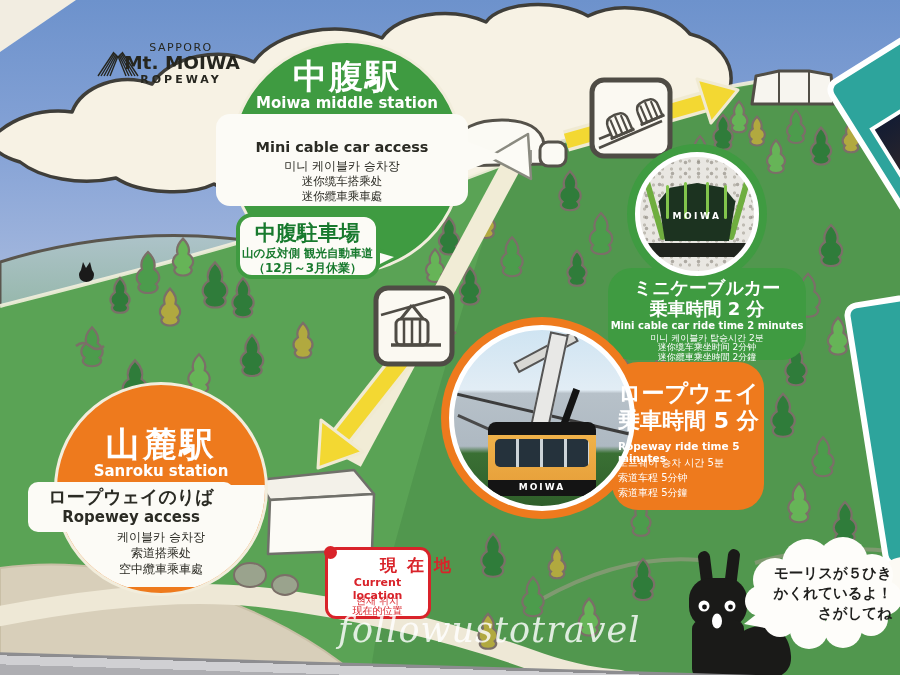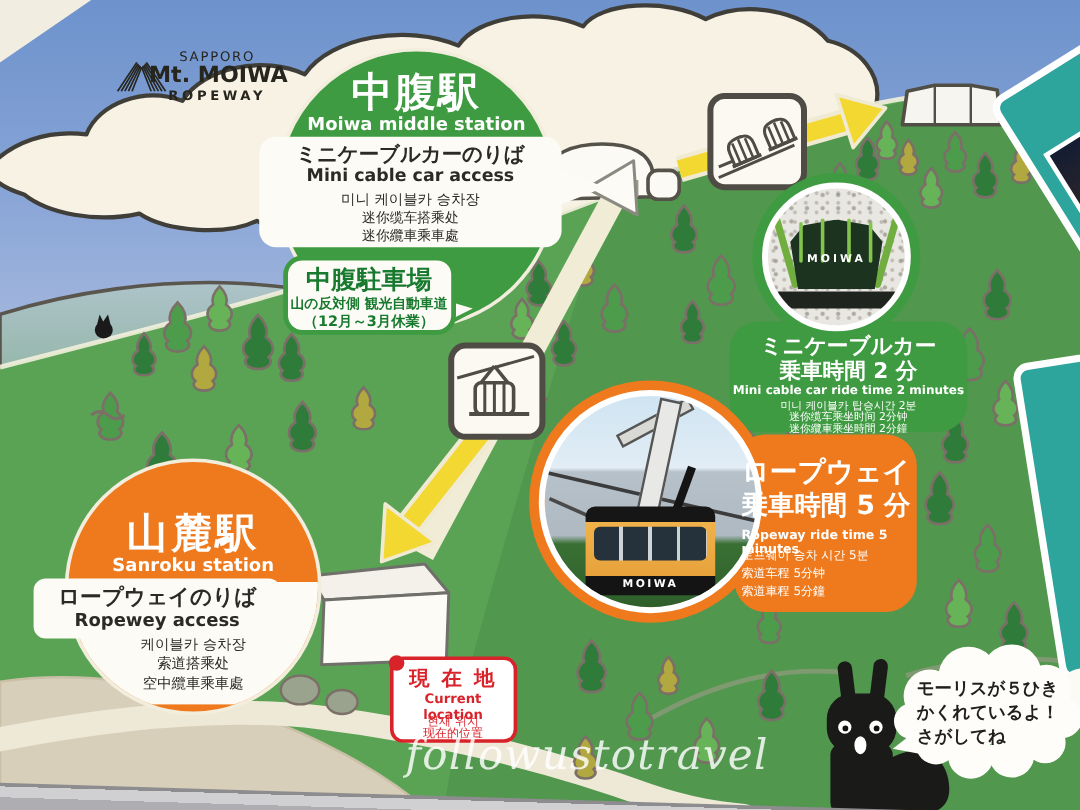--- a/index.html
+++ b/index.html
@@ -46,21 +46,21 @@
   #san .circle{position:absolute;left:0;top:0;width:214px;height:214px;border-radius:50%;background:#ee7a1d;overflow:hidden;border:3px solid #f2eddc;box-sizing:border-box;}
   #san .whiteclip{position:absolute;left:-6px;top:100px;width:226px;height:102px;background:#fcfbf6;}
   #san .pill{position:absolute;left:-26px;top:100px;width:206px;height:50px;background:#fcfbf6;border-radius:10px;}
   #san .tail{position:absolute;left:180px;top:110px;width:0;height:0;border-top:14px solid transparent;border-bottom:14px solid transparent;border-left:22px solid #fcfbf6;}
   #san .stxt{position:absolute;color:#2b2b24;text-align:center;}
   
   #cur{left:325px;top:547px;width:106px;height:72px;background:#fff;border:3.5px solid #d9232a;border-radius:11px;box-sizing:border-box;color:#d9232a;}
   #cur .dot{position:absolute;left:-4px;top:-4px;width:13px;height:13px;border-radius:50%;background:#d9232a;}
   
   #speech{left:758px;top:560px;width:134px;color:#1f1f1d;}
-  #speech div{position:absolute;left:6px;width:128px;font-size:14.5px;font-weight:700;white-space:nowrap;}
+  #speech div{position:absolute;left:6px;width:128px;font-size:14.5px;font-weight:700;white-space:nowrap;text-align:right;}
   
   #wm{left:338px;top:610px;font-family:"DejaVu Serif","Liberation Serif",serif;font-style:italic;font-size:35px;color:rgba(255,255,255,.82);letter-spacing:1px;}
   #floor{left:-10px;top:652px;width:920px;height:40px;transform:rotate(1.72deg);transform-origin:left top;
      background:linear-gradient(180deg,#8d8d90 0 3px,#d0d0d3 3px 12px,#aeaeb2 12px 100%);}
   #wedge{left:0;top:0;width:84px;height:58px;background:#f2ede1;clip-path:polygon(0 0,76px 0,0 52px);}
   .b{font-weight:700;}
 </style>
 </head>
 <body>
 
@@ -284,21 +284,20 @@
     <div class="l1">SAPPORO</div>
     <div class="l2">Mt. MOIWA</div>
     <div class="l3">ROPEWAY</div>
   </div>
 
   <div id="midBubble" class="abs"></div>
   <div id="midSub" class="abs ctr">Moiwa middle station</div>
   <div id="midTitle" class="abs ctr">中腹駅</div>
   <div id="midBand" class="abs"></div>
   <div id="midTail" class="abs"></div>
-  <div class="abs ctr bandtxt b" style="top:117px;font-size:17px;">ミニケーブルカーのりば</div>
   <div class="abs ctr bandtxt b" style="top:139px;font-size:14.5px;">Mini cable car access</div>
   <div class="abs ctr bandtxt" style="top:158px;font-size:12px;">미니 케이블카 승차장</div>
   <div class="abs ctr bandtxt" style="top:174px;font-size:11.5px;">迷你缆车搭乘处</div>
   <div class="abs ctr bandtxt" style="top:189px;font-size:11.5px;">迷你纜車乘車處</div>
 
   <div id="parkTailG" class="abs"></div>
   <div id="parkTailW" class="abs"></div>
   <div id="parking" class="abs">
     <div class="abs ctr b" style="left:0;top:2px;width:135px;font-size:21px;">中腹駐車場</div>
     <div class="abs ctr b" style="left:0;top:29px;width:135px;font-size:11.5px;">山の反対側 観光自動車道</div>
@@ -362,21 +361,21 @@
     <div class="stxt b" style="left:0;top:80px;width:214px;font-size:15px;color:#fff;">Sanroku station</div>
     <div class="stxt b" style="left:-26px;top:103px;width:206px;font-size:18px;">ロープウェイのりば</div>
     <div class="stxt b" style="left:-26px;top:126px;width:206px;font-size:15px;">Ropewey access</div>
     <div class="stxt" style="left:0;top:147px;width:214px;font-size:12px;">케이블카 승차장</div>
     <div class="stxt" style="left:0;top:163px;width:214px;font-size:12px;">索道搭乘处</div>
     <div class="stxt" style="left:0;top:179px;width:214px;font-size:12px;">空中纜車乘車處</div>
   </div>
 
   <div id="cur" class="abs">
     <div class="dot"></div>
-    <div class="abs ctr b" style="left:0;top:4px;width:99px;font-size:17px;letter-spacing:2px;">現 在 地</div>
+    <div class="abs ctr b" style="left:0;top:4px;width:99px;font-size:17px;letter-spacing:2px;padding-left:39px;">現 在 地</div>
     <div class="abs ctr b" style="left:0;top:26px;width:99px;font-size:11px;">Current location</div>
     <div class="abs ctr" style="left:0;top:44px;width:99px;font-size:10px;">현재 위치</div>
     <div class="abs ctr" style="left:0;top:54px;width:99px;font-size:10px;">现在的位置</div>
   </div>
 
   <div id="speech" class="abs">
     <div style="top:4px;">モーリスが５ひき</div>
     <div style="top:24px;">かくれているよ！</div>
     <div style="top:44px;">さがしてね</div>
   </div>

